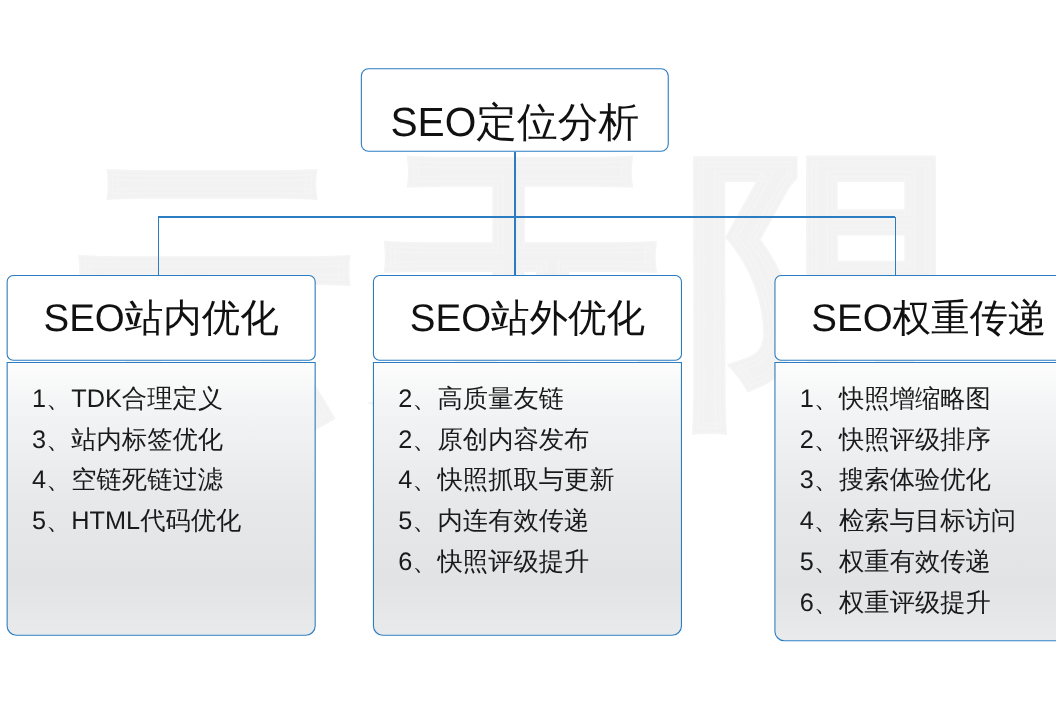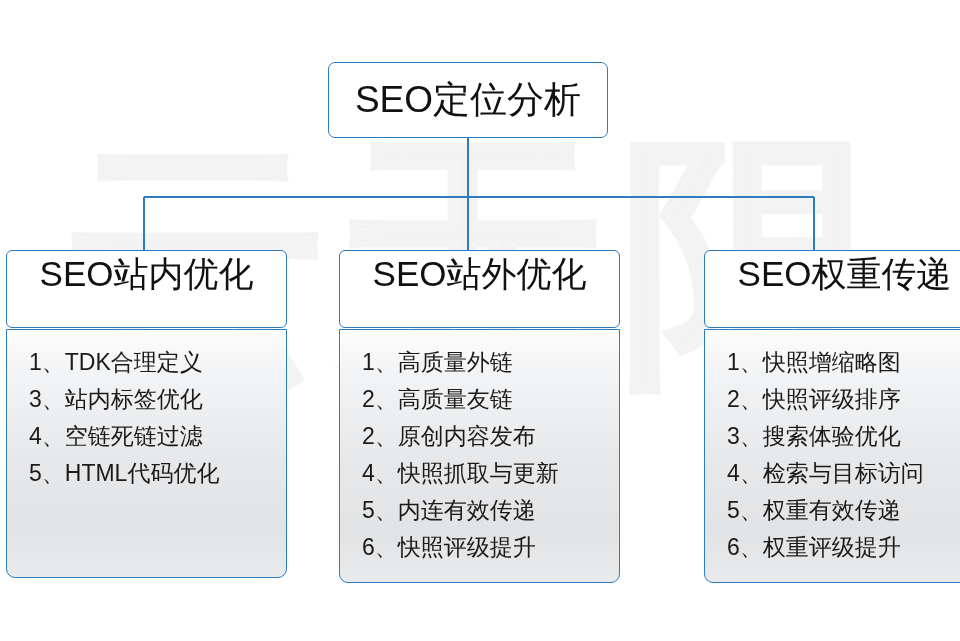--- a/index.html
+++ b/index.html
@@ -57,21 +57,21 @@
     position: absolute;
     left: 328px;
     top: 62px;
     width: 280px;
     height: 76px;
     box-sizing: border-box;
     border: 1.4px solid #2b7cc0;
     border-radius: 7px;
     background: #ffffff;
     display: flex;
-    align-items: center;
+    align-items: flex-end;
     justify-content: center;
     z-index: 3;
   }
   .top-node .label {
     font-size: 37px;
     color: #111111;
     letter-spacing: 0px;
     white-space: nowrap;
   }
 
@@ -87,21 +87,21 @@
   .col-2 { left: 659px; margin-left: 45px; }
 
   .col-head {
     box-sizing: border-box;
     width: 100%;
     height: 78px;
     border: 1.4px solid #2b7cc0;
     border-radius: 6px;
     background: #ffffff;
     display: flex;
-    align-items: flex-start;
+    align-items: center;
     justify-content: center;
   }
   .col-head .label {
     font-size: 35px;
     color: #111111;
     white-space: nowrap;
   }
 
   .col-body {
     box-sizing: border-box;
@@ -164,21 +164,20 @@
       </ol>
     </div>
   </div>
 
   <div class="column col-1">
     <div class="col-head">
       <span class="label">SEO站外优化</span>
     </div>
     <div class="col-body">
       <ol>
-        <li>1、高质量外链</li>
         <li>2、高质量友链</li>
         <li>2、原创内容发布</li>
         <li>4、快照抓取与更新</li>
         <li>5、内连有效传递</li>
         <li>6、快照评级提升</li>
       </ol>
     </div>
   </div>
 
   <div class="column col-2">

